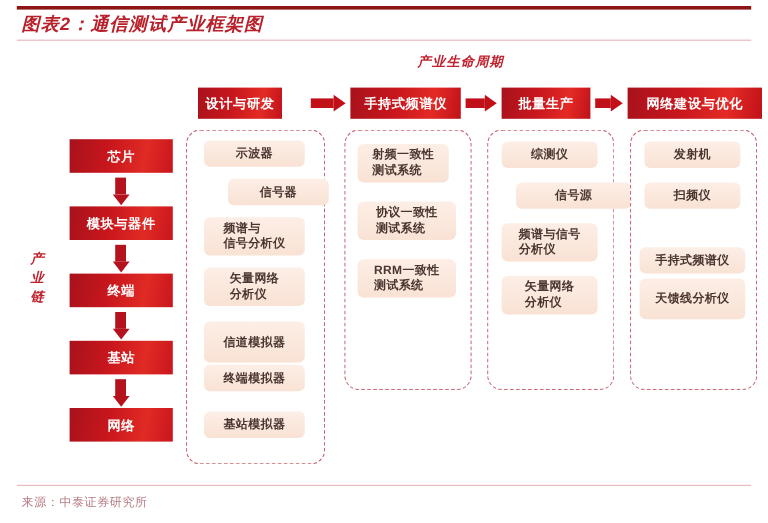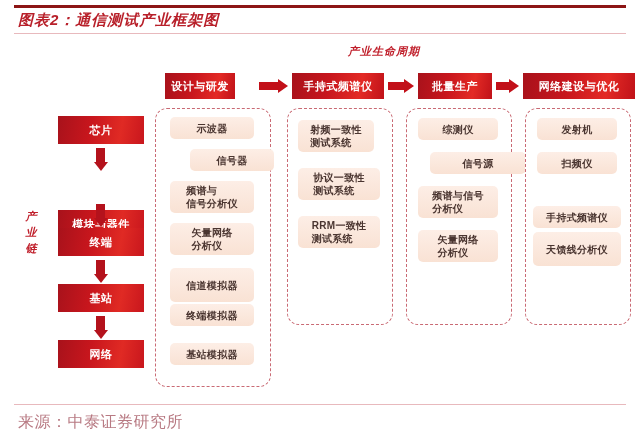--- a/index.html
+++ b/index.html
@@ -43,21 +43,21 @@
   
   #footer-rule {
     position: absolute;
     left: 14px; top: 404px;
     width: 612px; height: 1px;
     background: #e8b9bd;
   }
   #source-note {
     position: absolute;
     left: 18px; top: 412px;
-    font-size: 16px;
+    font-size: 10px;
     color: #b87a83;
     letter-spacing: 0.5px;
     white-space: nowrap;
   }
 
   
   #lifecycle-label {
     position: absolute;
     left: 348px; top: 44px;
     font-size: 11px;
@@ -183,21 +183,21 @@
 <div id="lifecycle-label">产业生命周期</div>
 
 <div id="chain-label">
     <span>产</span>
     <span>业</span>
     <span>链</span>
   </div>
 
 <div id="chain-layer">
     <div class="chain-box" style="top: 116px;">芯片</div>
-    <div class="chain-box" style="top: 172px; margin-top: 38px;">模块与器件</div>
+    <div class="chain-box" style="top: 172px;">模块与器件</div>
     <div class="chain-box" style="top: 228px;">终端</div>
     <div class="chain-box" style="top: 284px;">基站</div>
     <div class="chain-box" style="top: 340px;">网络</div>
     <div class="chain-arrow" style="top: 148px;">
       <div class="shaft" style="height: 14px;"></div>
       <div class="head"></div>
     </div>
     <div class="chain-arrow" style="top: 204px;">
       <div class="shaft" style="height: 14px;"></div>
       <div class="head"></div>

